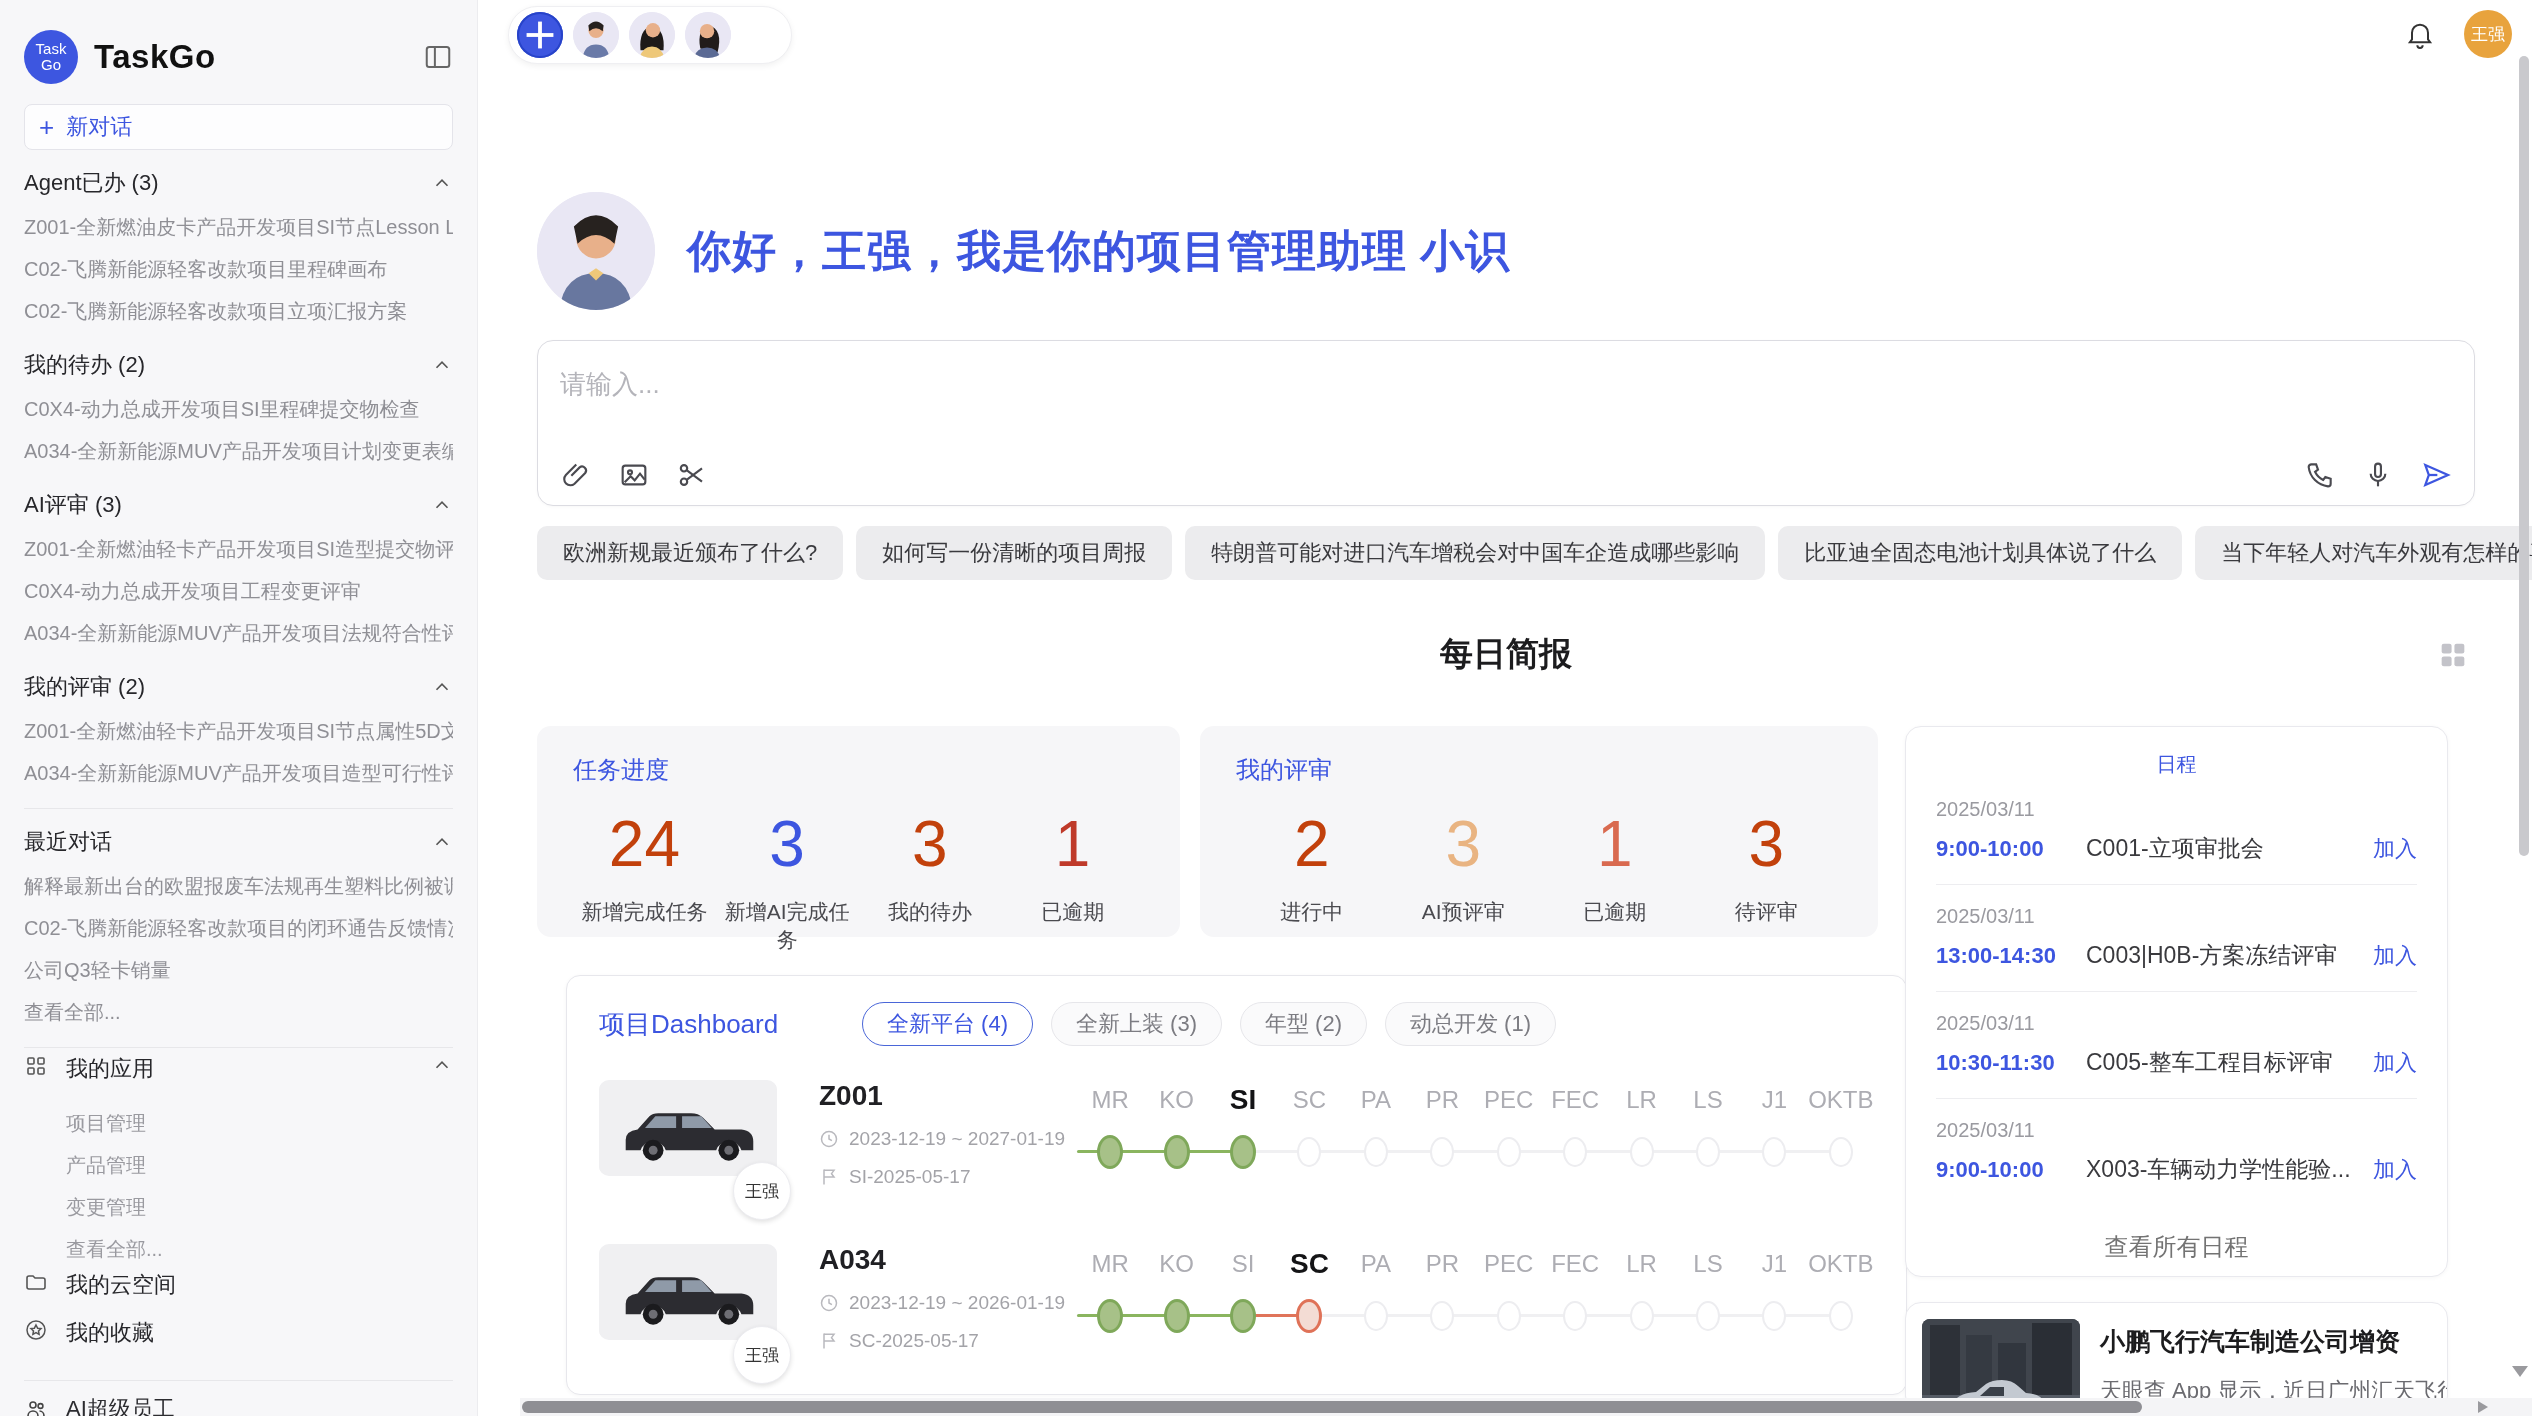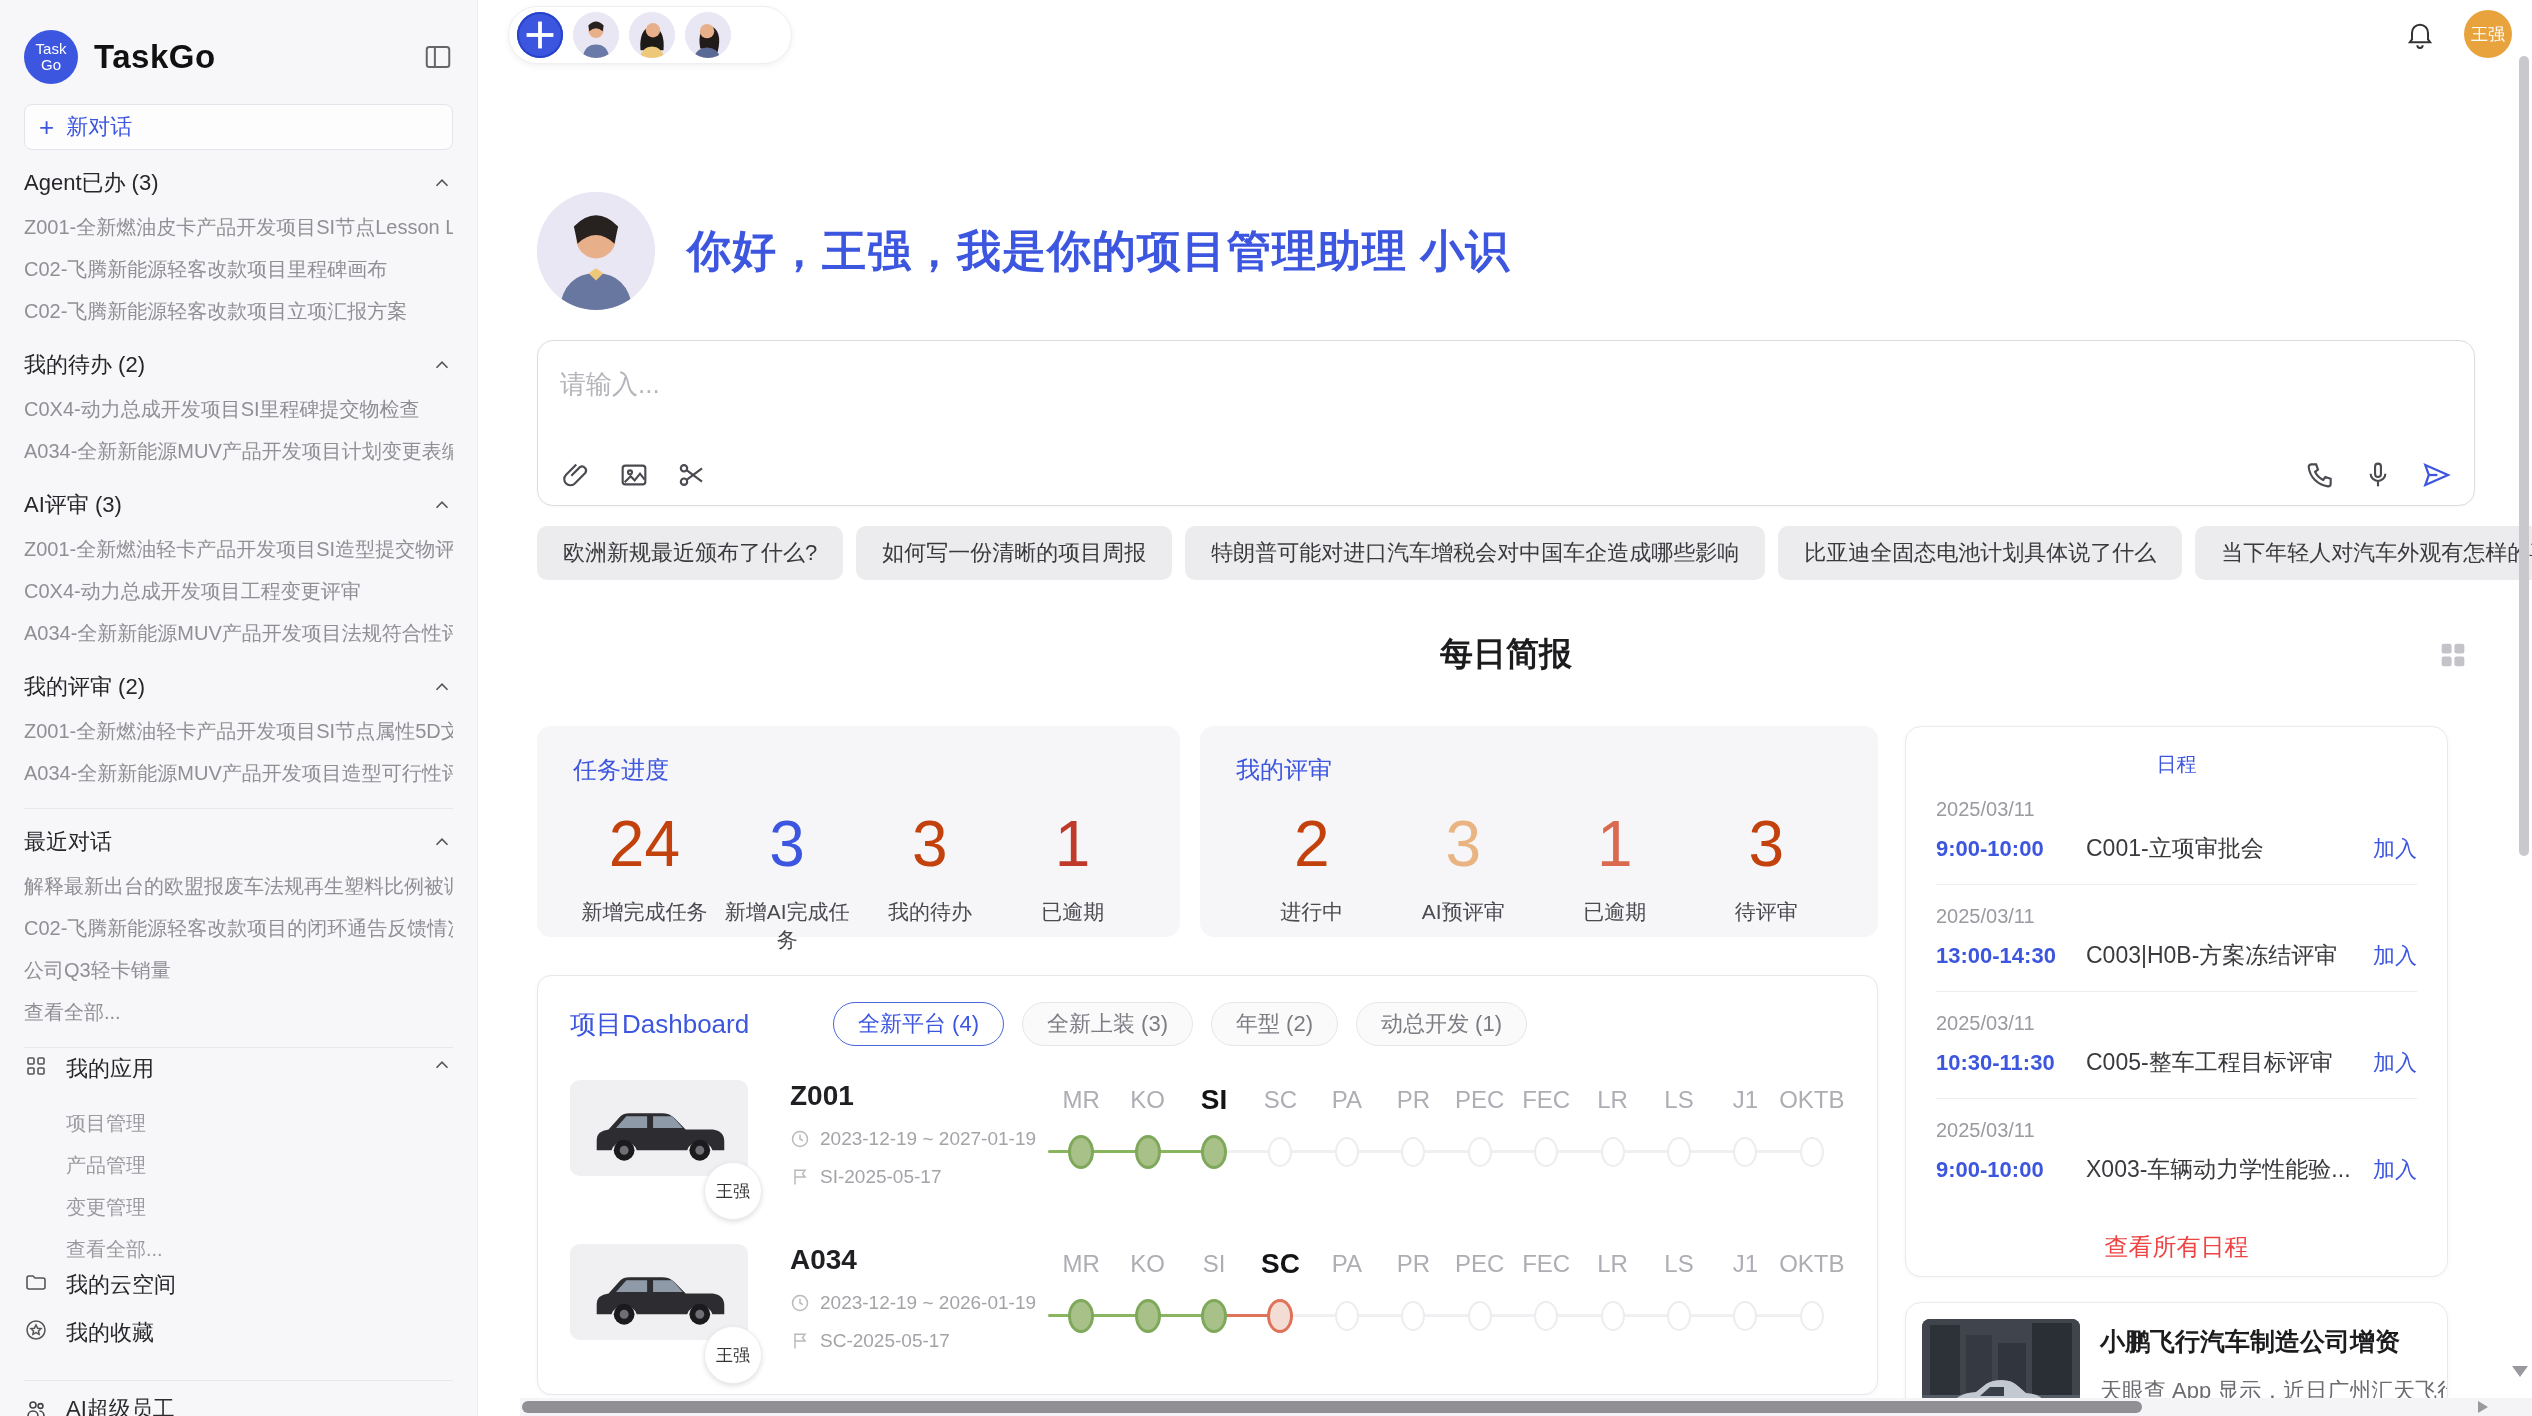--- a/index.html
+++ b/index.html
@@ -80,21 +80,21 @@
   .statcard.c2 { left:1200px; width:678px; }
   .stat-title { font-size:24px; color:#3d56e0; }
   .stat-row { display:flex; margin-top:18px; }
   .stat { flex:1; text-align:center; }
   .stat .num { font-size:64px; font-weight:500; color:#c2410c; line-height:80px; }
   .stat .num.blue { color:#3d56e0; } .stat .num.red { color:#bf3a2a; }
   .stat .num.orange { color:#e9b482; } .stat .num.salmon { color:#d96a50; }
   .stat .lab { font-size:21px; color:#4a4a4f; margin-top:14px; }
 
   
-  .dash { position:absolute; left:537px; top:975px; width:1341px; height:420px; background:#fff;
+  .dash { position:absolute; left:566px; top:975px; width:1341px; height:420px; background:#fff;
     border:1px solid #e7e7ec; border-radius:14px; padding:26px 32px; overflow:hidden;
     box-shadow:0 1px 4px rgba(0,0,0,.04); }
   .dash-head { display:flex; align-items:center; gap:18px; }
   .dash-title { font-size:26px; color:#3d56e0; width:245px; }
   .tab { height:44px; border-radius:22px; display:flex; align-items:center; padding:0 24px;
     font-size:22px; cursor:pointer; border:1px solid #e6e6ea; color:#7c7c82; background:#fafafb; }
   .tab.active { border:1px solid #4a66d8; color:#3d56e0; background:#fff; }
   .proj-row { display:flex; margin-top:34px; height:130px; }
   .proj-media { position:relative; width:178px; flex:0 0 auto; }
   .car-img { width:178px; height:96px; background:#f0f0f2; border-radius:10px; overflow:hidden; }
@@ -122,21 +122,21 @@
   .sched { position:absolute; left:1905px; top:726px; width:543px; height:551px; background:#fff;
     border:1px solid #e9e9ee; border-radius:16px; padding:24px 30px; box-shadow:0 1px 4px rgba(0,0,0,.04); }
   .sched-title { text-align:center; font-size:20px; color:#3d56e0; }
   .sched-item { padding-top:20px; }
   .sched-date { font-size:20px; color:#9a9aa0; }
   .sched-main { display:flex; align-items:center; margin-top:12px; padding-bottom:20px; }
   .sched-time { font-size:22px; color:#3d56e0; font-weight:600; width:150px; flex:0 0 auto; }
   .sched-name { font-size:23px; color:#3a3a3e; flex:1; white-space:nowrap; overflow:hidden; }
   .sched-join { font-size:22px; color:#3d56e0; margin-left:12px; cursor:pointer; flex:0 0 auto; }
   .sched-div { border-top:1px solid #ededf0; }
-  .sched-all { text-align:center; font-size:24px; color:#ef4444; margin-top:26px; cursor:pointer; }
+  .sched-all { text-align:center; font-size:24px; color:#737373; margin-top:26px; cursor:pointer; }
 
   .news { position:absolute; left:1905px; top:1302px; width:543px; height:110px; background:#fff;
     border:1px solid #e9e9ee; border-radius:16px; padding:16px; overflow:hidden; display:flex; gap:20px;
     box-shadow:0 1px 4px rgba(0,0,0,.04); }
   .news-img { width:158px; height:110px; border-radius:8px; overflow:hidden; flex:0 0 auto; background:#3a3f46; }
   .news-title { font-size:25px; font-weight:700; color:#1c1c1e; margin-top:6px; }
   .news-snippet { font-size:22px; color:#6b6b70; margin-top:18px; white-space:nowrap; overflow:hidden; }
 
   
   .vscroll { position:absolute; right:3px; top:56px; width:10px; height:800px; background:#c9c9cd; border-radius:5px; }

